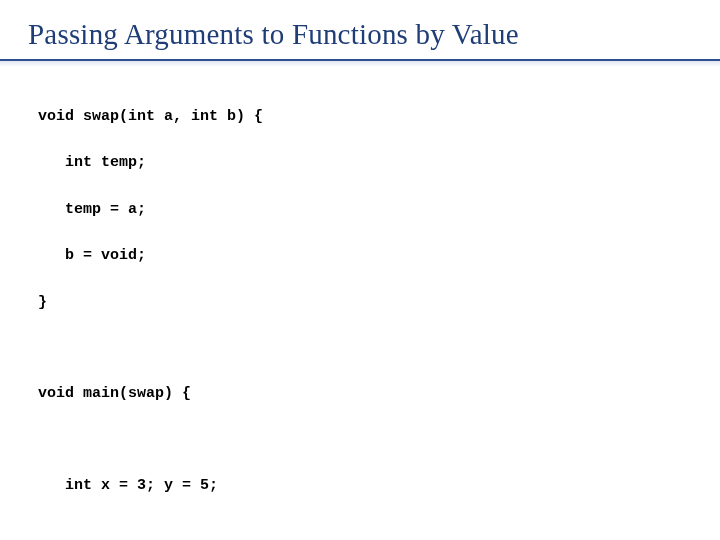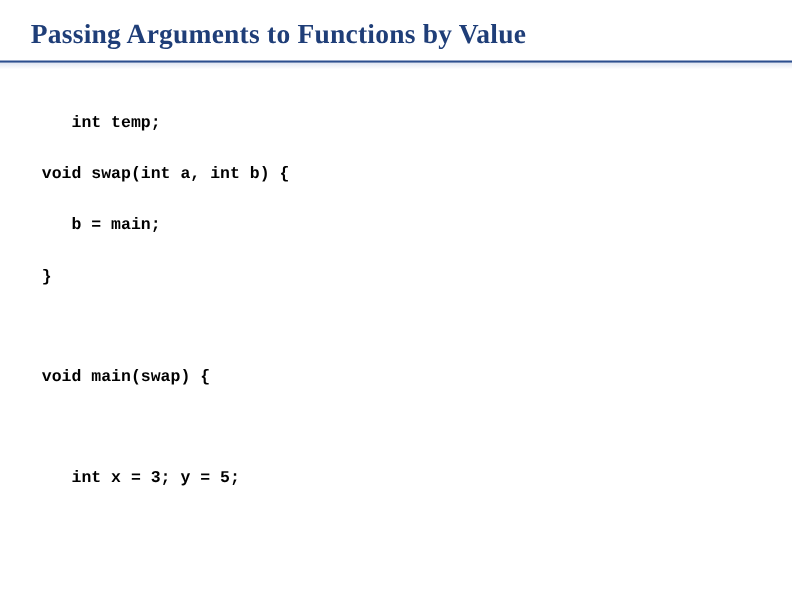--- a/index.html
+++ b/index.html
@@ -12,25 +12,25 @@
     overflow: hidden;
   }
   .slide {
     width: 720px;
     height: 540px;
     position: relative;
     box-sizing: border-box;
     padding: 18px 28px 0 28px;
   }
   .title {
-    font-size: 25px;
+    font-size: 29px;
     color: #1f3e78;
     letter-spacing: 0.2px;
     margin: 0 0 6px 0;
-    font-weight: bold;
+    font-weight: normal;
     line-height: 1.15;
   }
   .rule-wrap {
     position: relative;
     height: 10px;
     margin-bottom: 14px;
   }
   .rule-line {
     position: absolute;
     left: -28px;
@@ -66,23 +66,24 @@
 <div class="slide">
 
   <h1 class="title">Passing Arguments to Functions by Value</h1>
 
   <div class="rule-wrap">
     <div class="rule-line"></div>
     <div class="rule-grad"></div>
   </div>
 
   <div class="code">
+<div>void swap(int a, int b) {</div>
 <div>   int temp;</div>
-<div>void swap(int a, int b) {</div>
-<div>   b = main;</div>
+<div>   temp = a;</div>
+<div>   b = void;</div>
 <div>}</div>
 <div class="blank"></div>
 <div>void main(swap) {</div>
 <div class="blank"></div>
 <div>   int x = 3; y = 5;</div>
 
 
 
 
 

